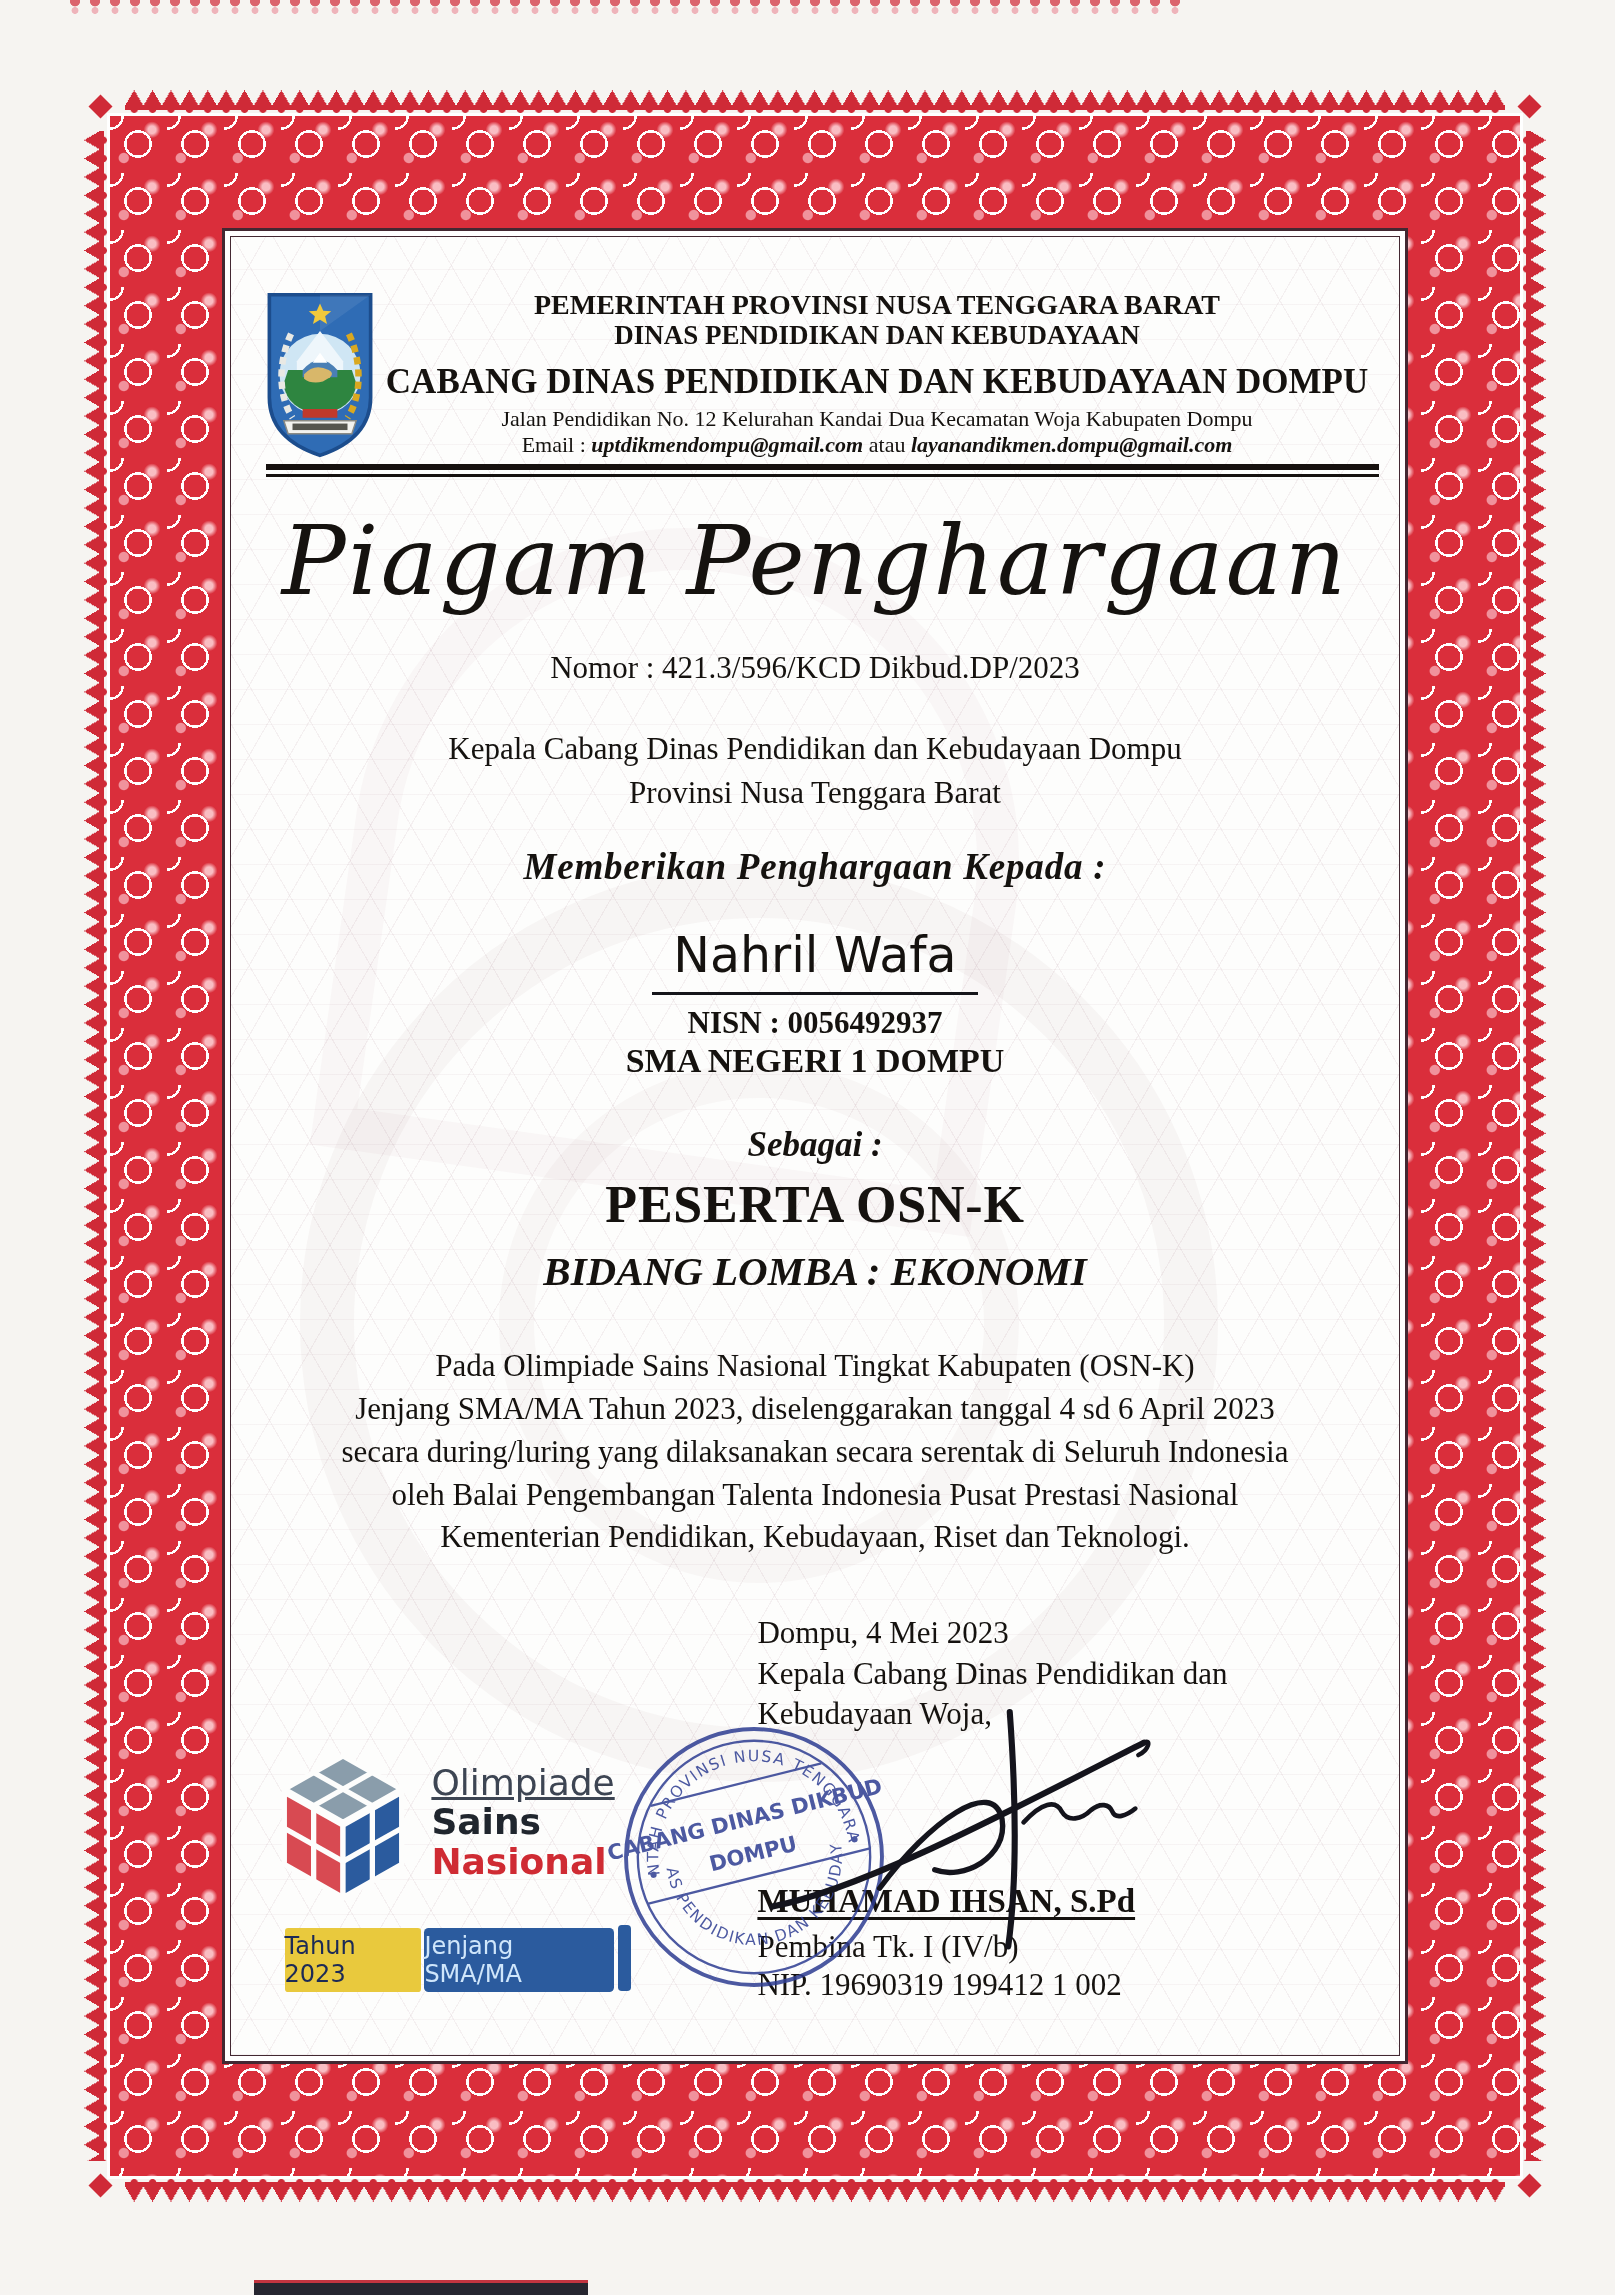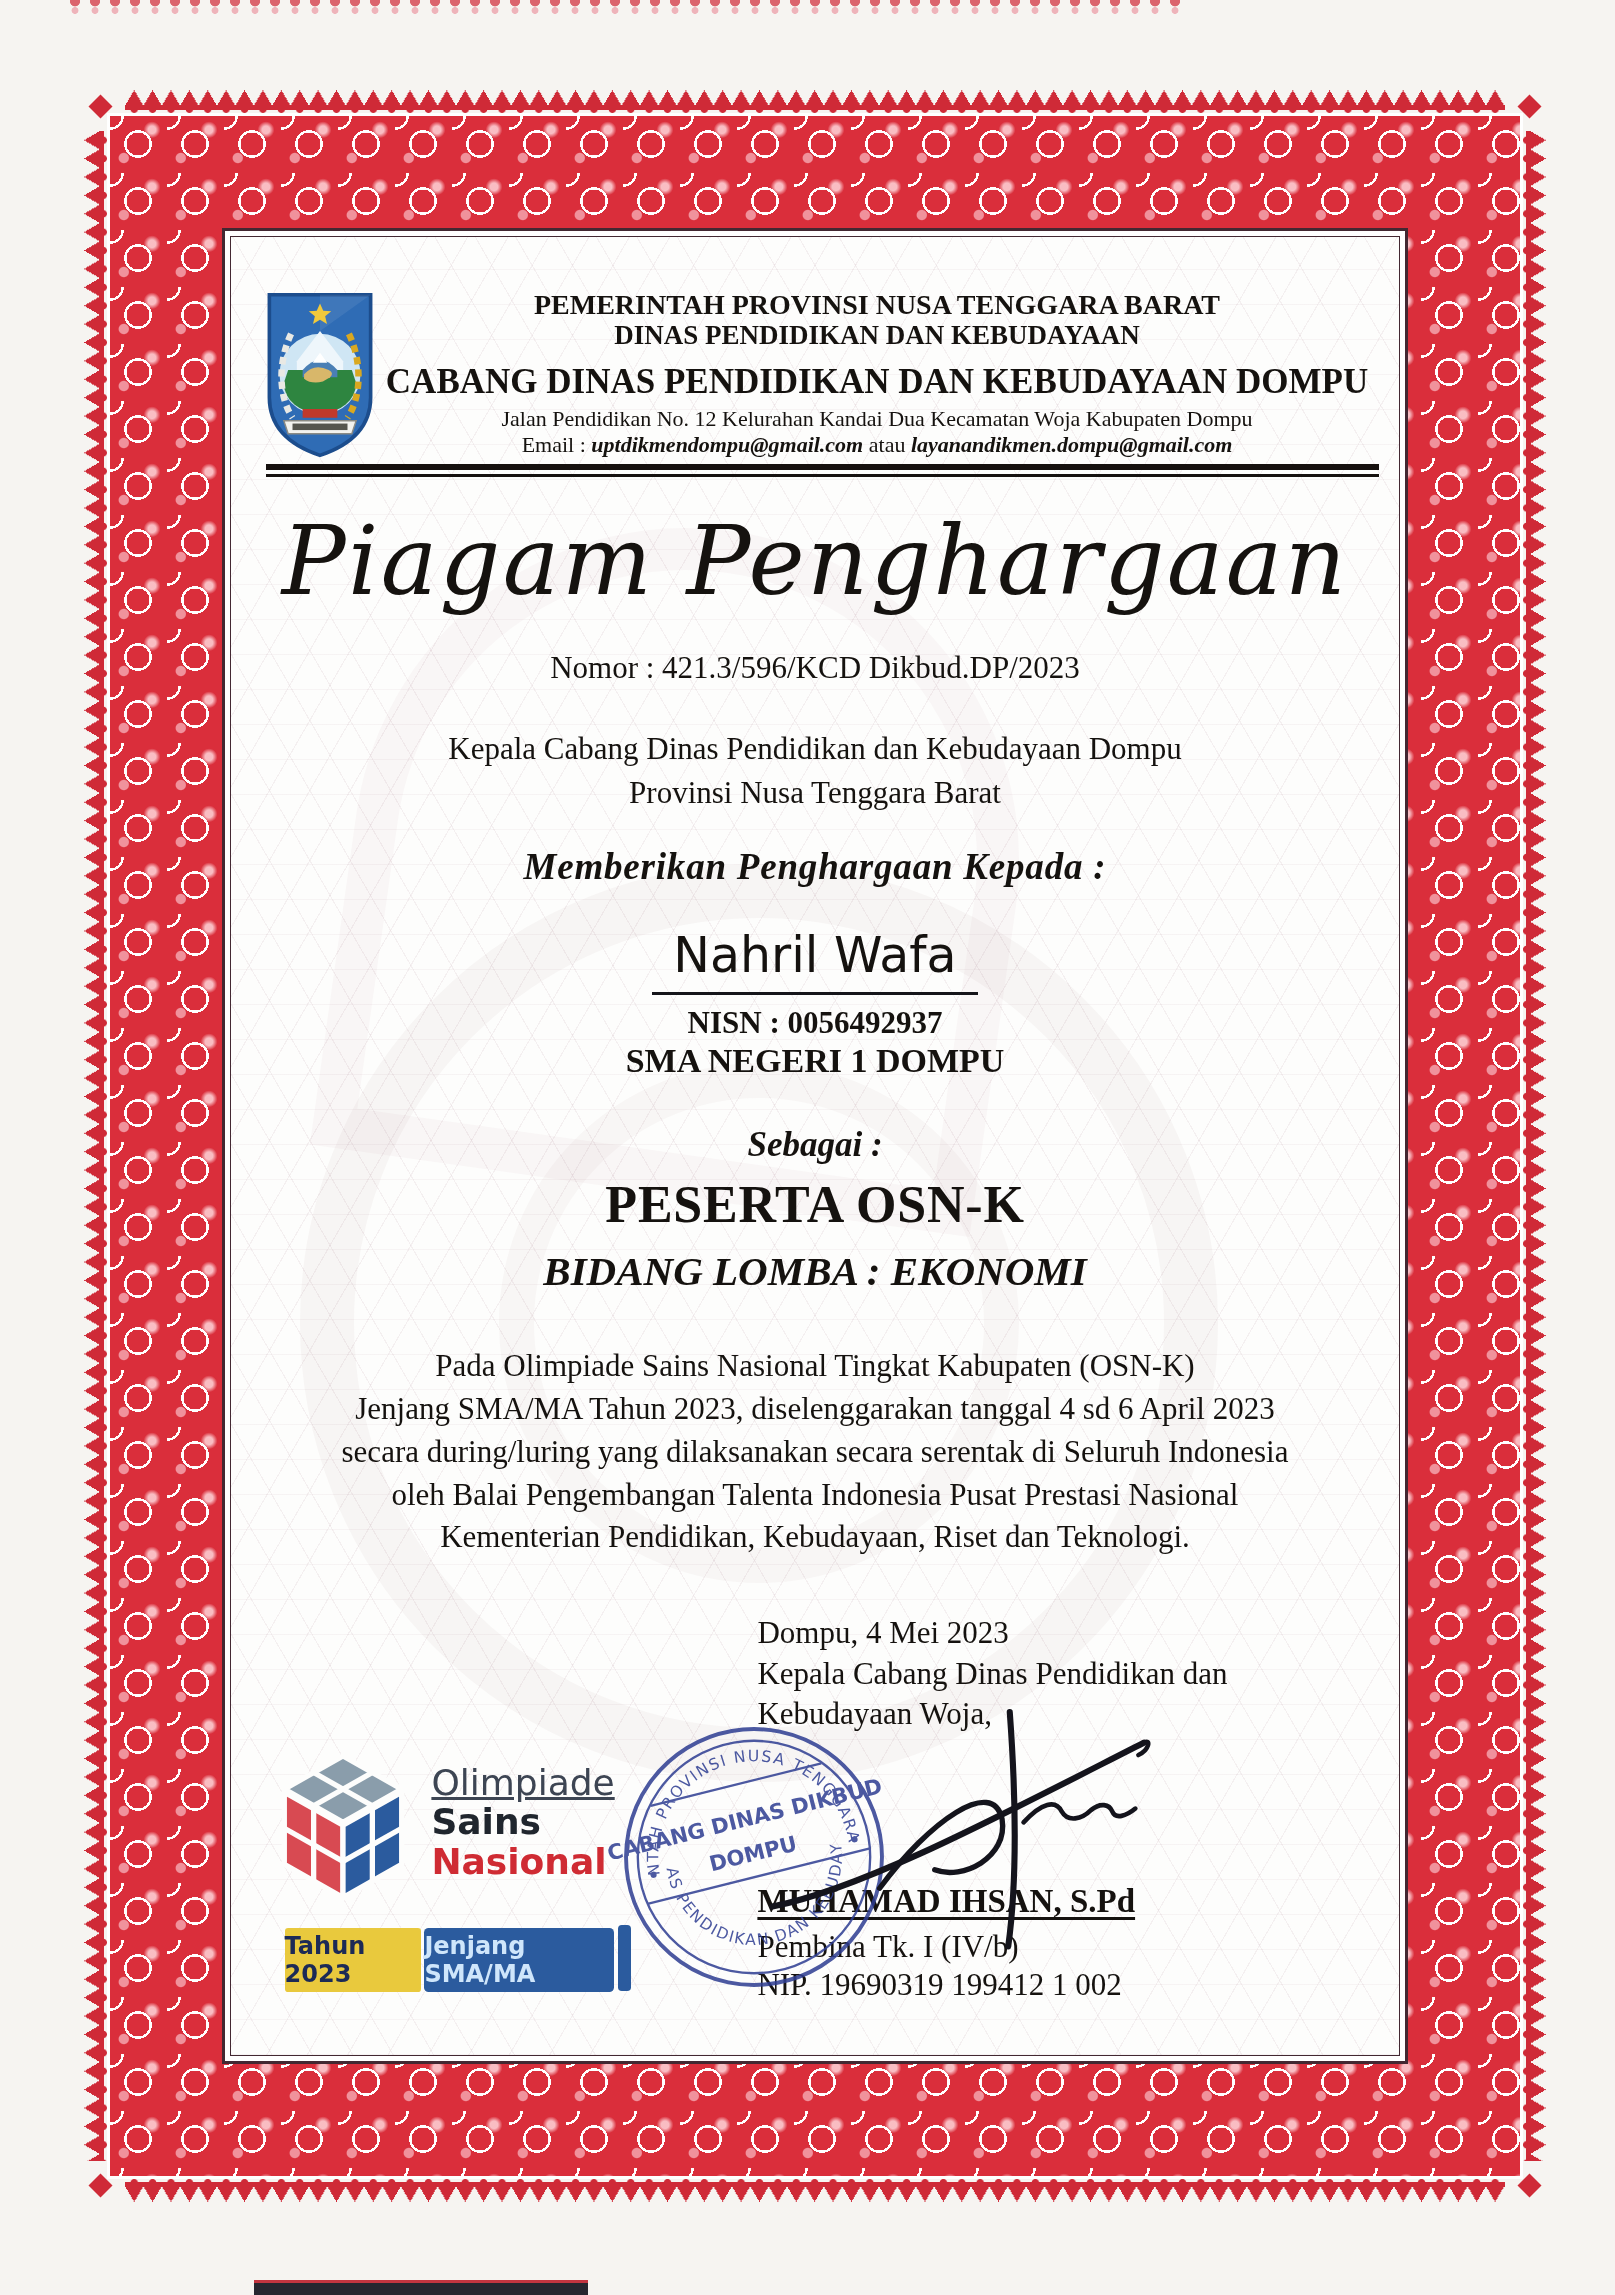--- a/index.html
+++ b/index.html
@@ -111,21 +111,21 @@
   .bluebar{position:absolute;left:387px;top:1688px;width:12.2px;height:66px;background:#2b5b9e;border-radius:3.8px;z-index:4;}
   
   .osn{position:absolute;left:44px;top:1513px;z-index:2;font-family:"DejaVu Sans",sans-serif;}
   .osn-row{display:flex;}
   .cube{width:136px;height:158px;flex:none;}
   .osn-text{margin-left:20px;padding-top:12.2px;line-height:1.1;}
   .o1{font-size:36px;color:#3d4553;text-decoration:underline;}
   .o2{font-size:36px;font-weight:bold;color:#20262e;}
   .o3{font-size:36px;font-weight:bold;color:#cf2b33;}
   .badges{display:flex;margin-top:20px;margin-left:9.2px;}
-  .badge{height:64px;display:flex;align-items:center;justify-content:center;font-weight:bold;font-size:24px;box-sizing:border-box;}
+  .badge{height:64px;display:flex;align-items:center;justify-content:center;font-weight:normal;font-size:24px;box-sizing:border-box;}
   .badge-year{width:136px;background:#e9c93d;color:#1c2a56;border-radius:3.1px;}
   .badge-level{width:190px;background:#2b5b9e;color:#cfe6fb;border-radius:4.6px;margin-left:3.8px;}
 </style>
 </head>
 <body>
 
 <div class="artifact-top"></div>
 <div class="artifact-bottom"></div>
 
 <div class="frame">

